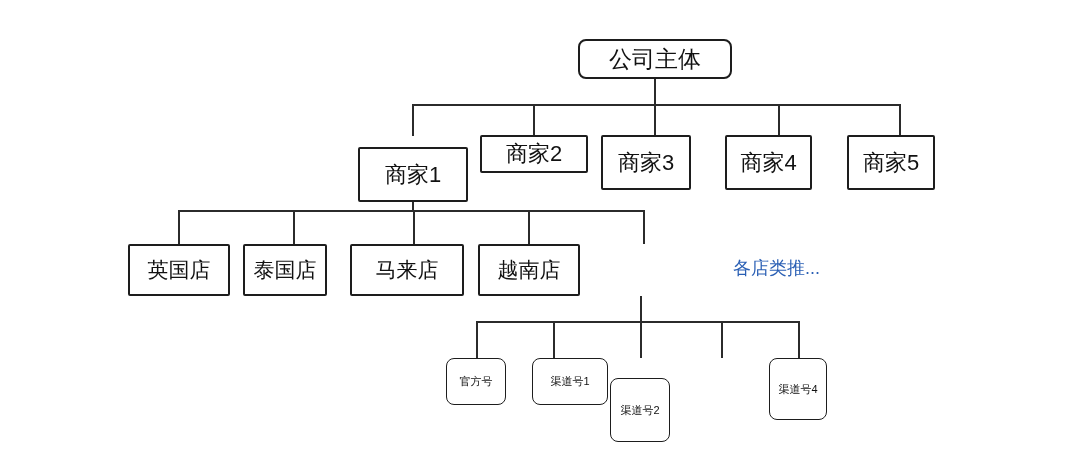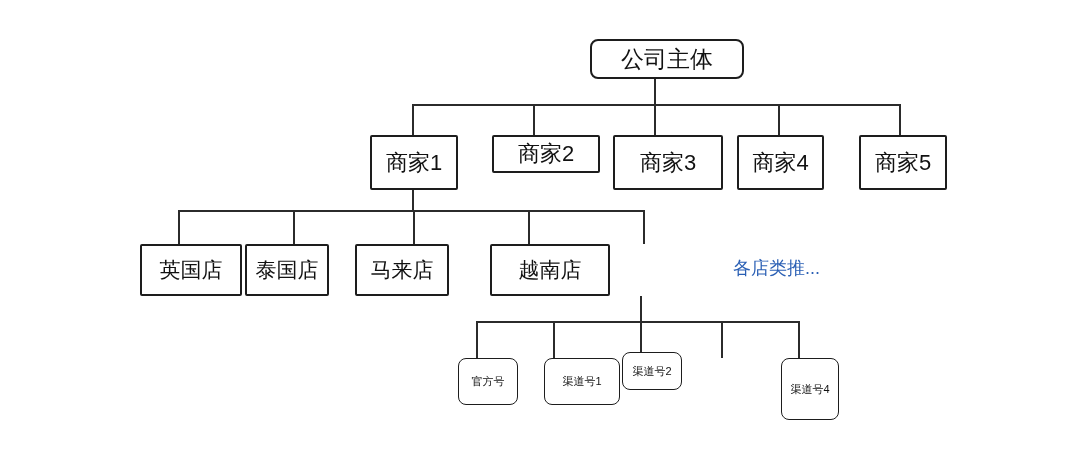--- a/index.html
+++ b/index.html
@@ -19,21 +19,20 @@
     position: absolute;
     box-sizing: border-box;
     background: #ffffff;
     border: 2px solid #1d1d1d;
     color: #111111;
     display: flex;
     align-items: center;
     justify-content: center;
     white-space: nowrap;
     border-radius: 2px;
-    margin-left: 12px;
   }
   .node.root {
     border-width: 2.5px;
     border-radius: 8px;
     font-size: 23px;
     font-weight: 500;
   }
   .node.merchant { font-size: 22px; }
   .node.store    { font-size: 21px; }
   .node.account  {
@@ -84,31 +83,31 @@
     <div class="hl" style="left:476px;top:321px;width:324px"></div>
     <div class="vl" style="left:476px;top:321px;height:37px"></div>
     <div class="vl" style="left:553px;top:321px;height:37px"></div>
     <div class="vl" style="left:640px;top:321px;height:37px"></div>
     <div class="vl" style="left:721px;top:321px;height:37px"></div>
     <div class="vl" style="left:798px;top:321px;height:37px"></div>
   </div>
 
   <div class="node root" style="left:578px;top:39px;width:154px;height:40px">公司主体</div>
 
-  <div class="node merchant" style="left:358px;top:135px;width:88px;height:55px">商家1</div>
+  <div class="node merchant" style="left:358px;top:147px;width:110px;height:55px">商家1</div>
   <div class="node merchant" style="left:480px;top:135px;width:108px;height:38px">商家2</div>
-  <div class="node merchant" style="left:601px;top:135px;width:110px;height:55px">商家3</div>
+  <div class="node merchant" style="left:601px;top:135px;width:90px;height:55px">商家3</div>
   <div class="node merchant" style="left:725px;top:135px;width:87px;height:55px">商家4</div>
   <div class="node merchant" style="left:847px;top:135px;width:88px;height:55px">商家5</div>
 
   <div class="node store" style="left:128px;top:244px;width:102px;height:52px">英国店</div>
-  <div class="node store" style="left:233px;top:244px;width:84px;height:52px">泰国店</div>
-  <div class="node store" style="left:343px;top:244px;width:94px;height:52px">马来店</div>
-  <div class="node store" style="left:478px;top:244px;width:120px;height:52px">越南店</div>
+  <div class="node store" style="left:243px;top:244px;width:84px;height:52px">泰国店</div>
+  <div class="node store" style="left:350px;top:244px;width:114px;height:52px">马来店</div>
+  <div class="node store" style="left:478px;top:244px;width:102px;height:52px">越南店</div>
 
   <div class="note" style="left:733px;top:256px">各店类推...</div>
 
   <div class="node account" style="left:446px;top:358px;width:60px;height:47px">官方号</div>
   <div class="node account" style="left:532px;top:358px;width:76px;height:47px">渠道号1</div>
-  <div class="node account" style="left:610px;top:352px;width:60px;height:38px">渠道号2</div>
+  <div class="node account" style="left:610px;top:378px;width:60px;height:64px">渠道号2</div>
   <div class="node account" style="left:769px;top:358px;width:58px;height:62px">渠道号4</div>
 
 </div>
 
 </body></html>

